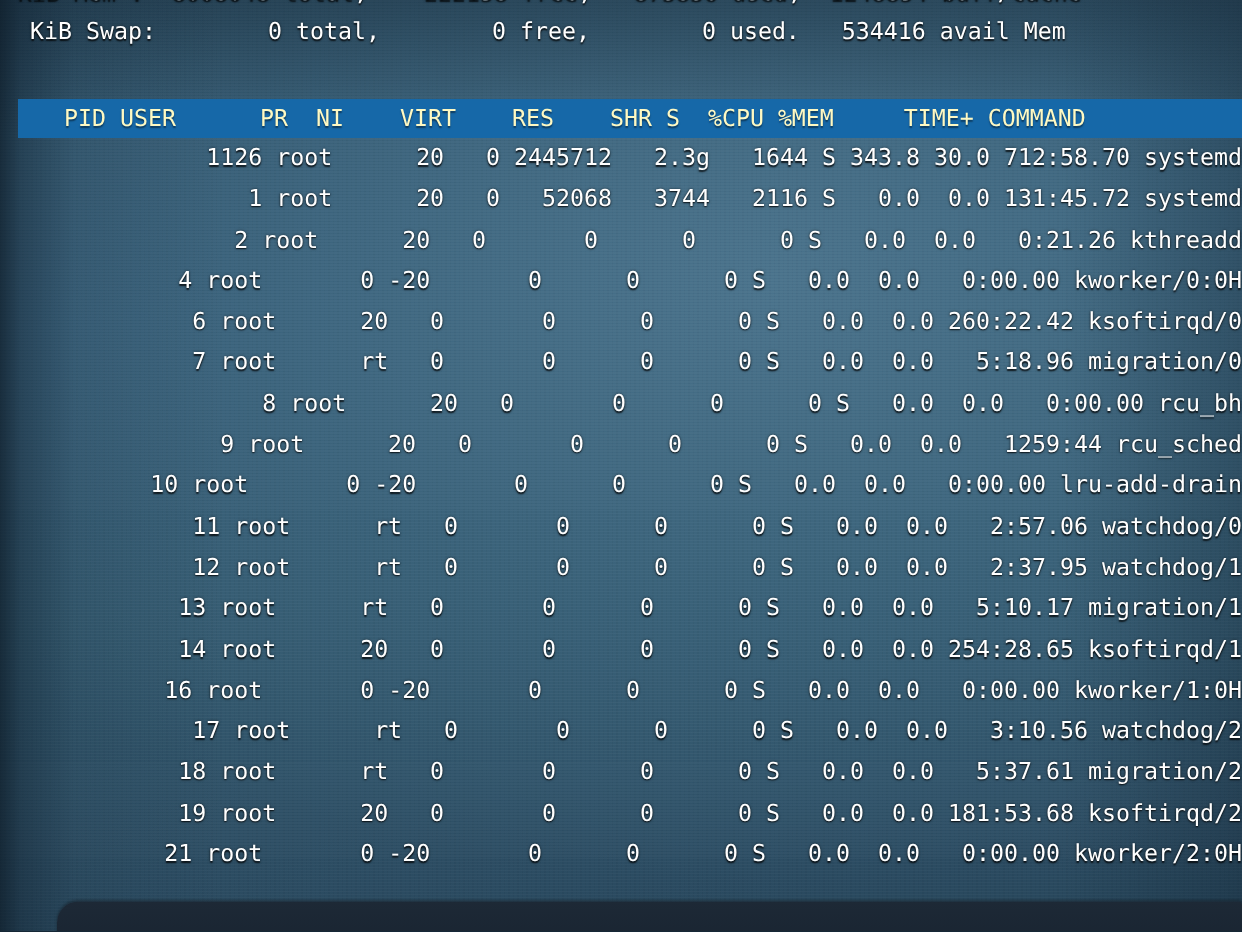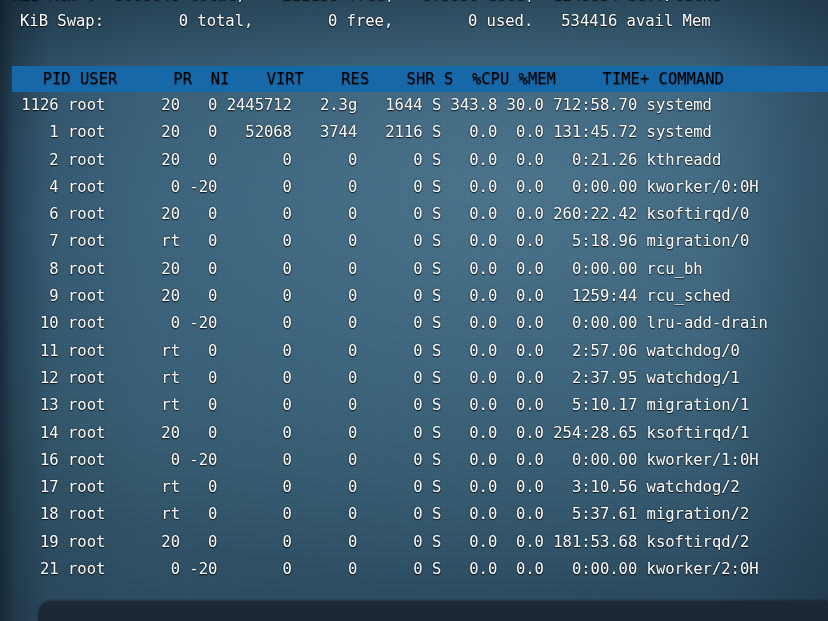--- a/index.html
+++ b/index.html
@@ -92,40 +92,41 @@
   }
 
   .col-header {
     position: absolute;
     top: 66px;
     left: 12px;
     width: 816px;
     height: 26px;
     line-height: 26px;
     background: #1668a8;
-    color: #000000;
+    color: #fef9c3;
     padding-left: 12px;
     box-sizing: border-box;
     text-shadow: 0 1px 1px rgba(0,0,0,0.45);
     z-index: 5;
   }
 
   .proc-list {
     position: absolute;
     top: 92px;
     left: 0;
     width: 828px;
     z-index: 4;
   }
 
   .proc-row {
     display: block;
     height: 27.3px;
     line-height: 27.3px;
     padding-left: 12px;
+    text-align: right;
   }
 
   
   .bottom-panel {
     position: absolute;
     left: 38px;
     top: 601px;
     width: 790px;
     height: 40px;
     background: linear-gradient(to bottom, #1d2936 0%, #1a2532 60%, #18222e 100%);

